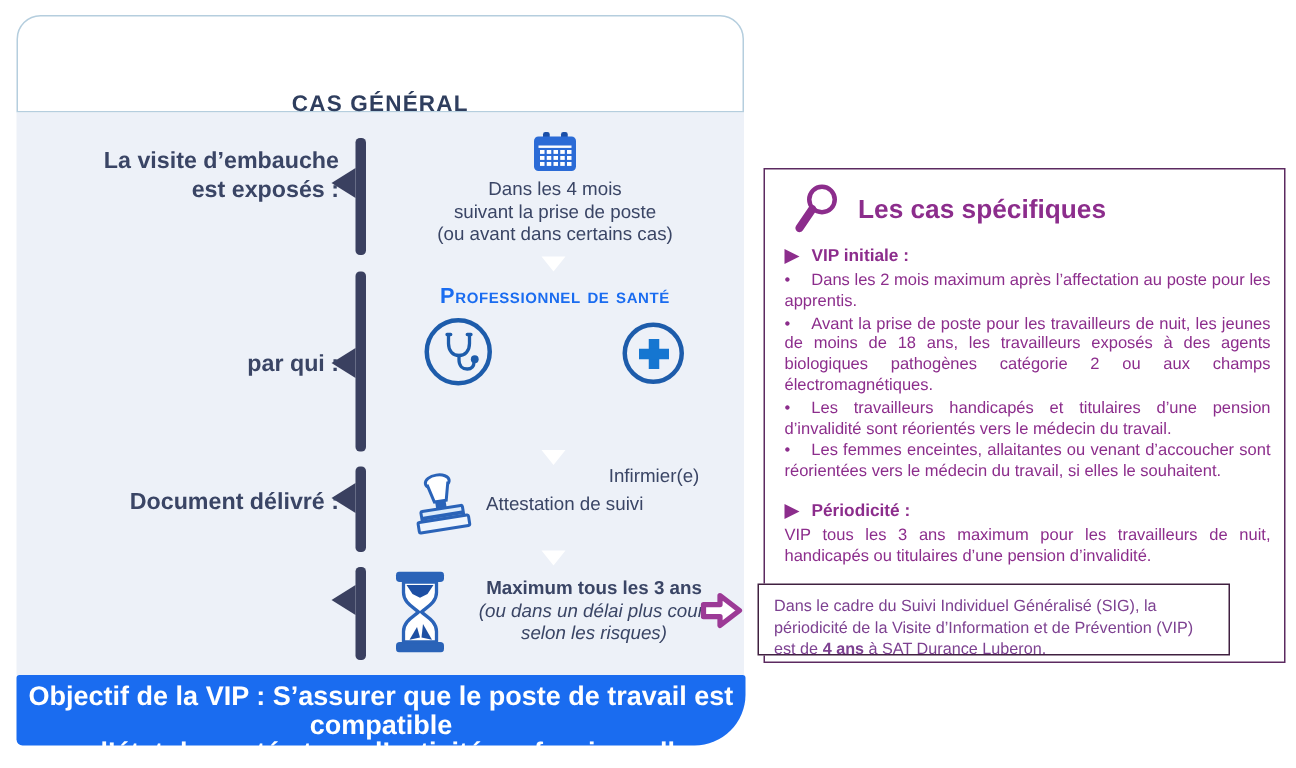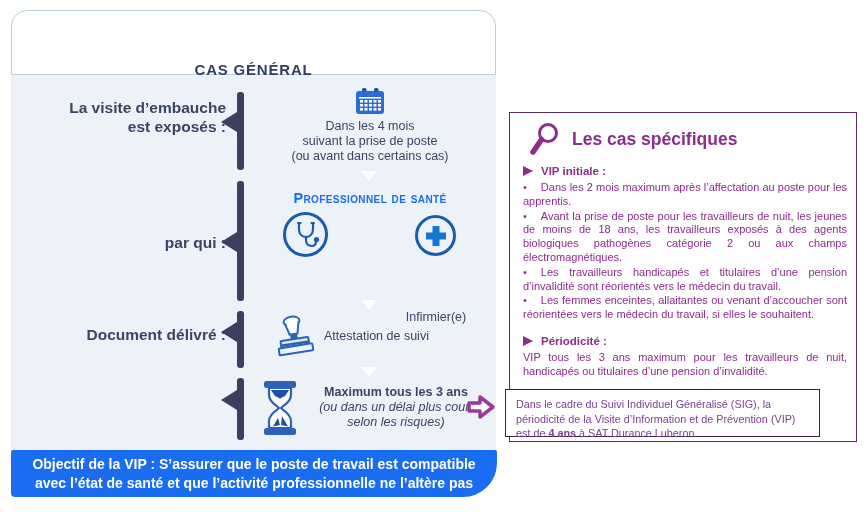--- a/index.html
+++ b/index.html
@@ -36,21 +36,21 @@
 
   .circle-icon { position:absolute; border:3px solid #1d5cab; border-radius:50%; background:#edf1f8;
     display:flex; align-items:center; justify-content:center; }
 
   .bold-line { font-weight:bold; }
   .italic-line { font-style:italic; }
 
   .footer-bar {
     position:absolute; left:11px; top:450px; width:486px; height:47px;
     background:#1a6cf0; border-radius:2px 2px 34px 4px;
-    color:#ffffff; font-weight:bold; font-size:14px; line-height:18.5px;
+    color:#ffffff; font-weight:bold; font-size:18px; line-height:18.5px;
     text-align:center; padding-top:5px;
   }
 
   
   .cases-panel {
     position:absolute; left:509px; top:112px; width:348px; height:330px;
     background:#ffffff; border:1.6px solid #5c2a60;
   }
   .cases-title { position:absolute; left:62px; top:16px; font-size:17.5px; font-weight:bold; color:#8c2d8c; }
   .cases-body { position:absolute; left:13px; top:50px; right:9px; color:#8c2d8c; }

